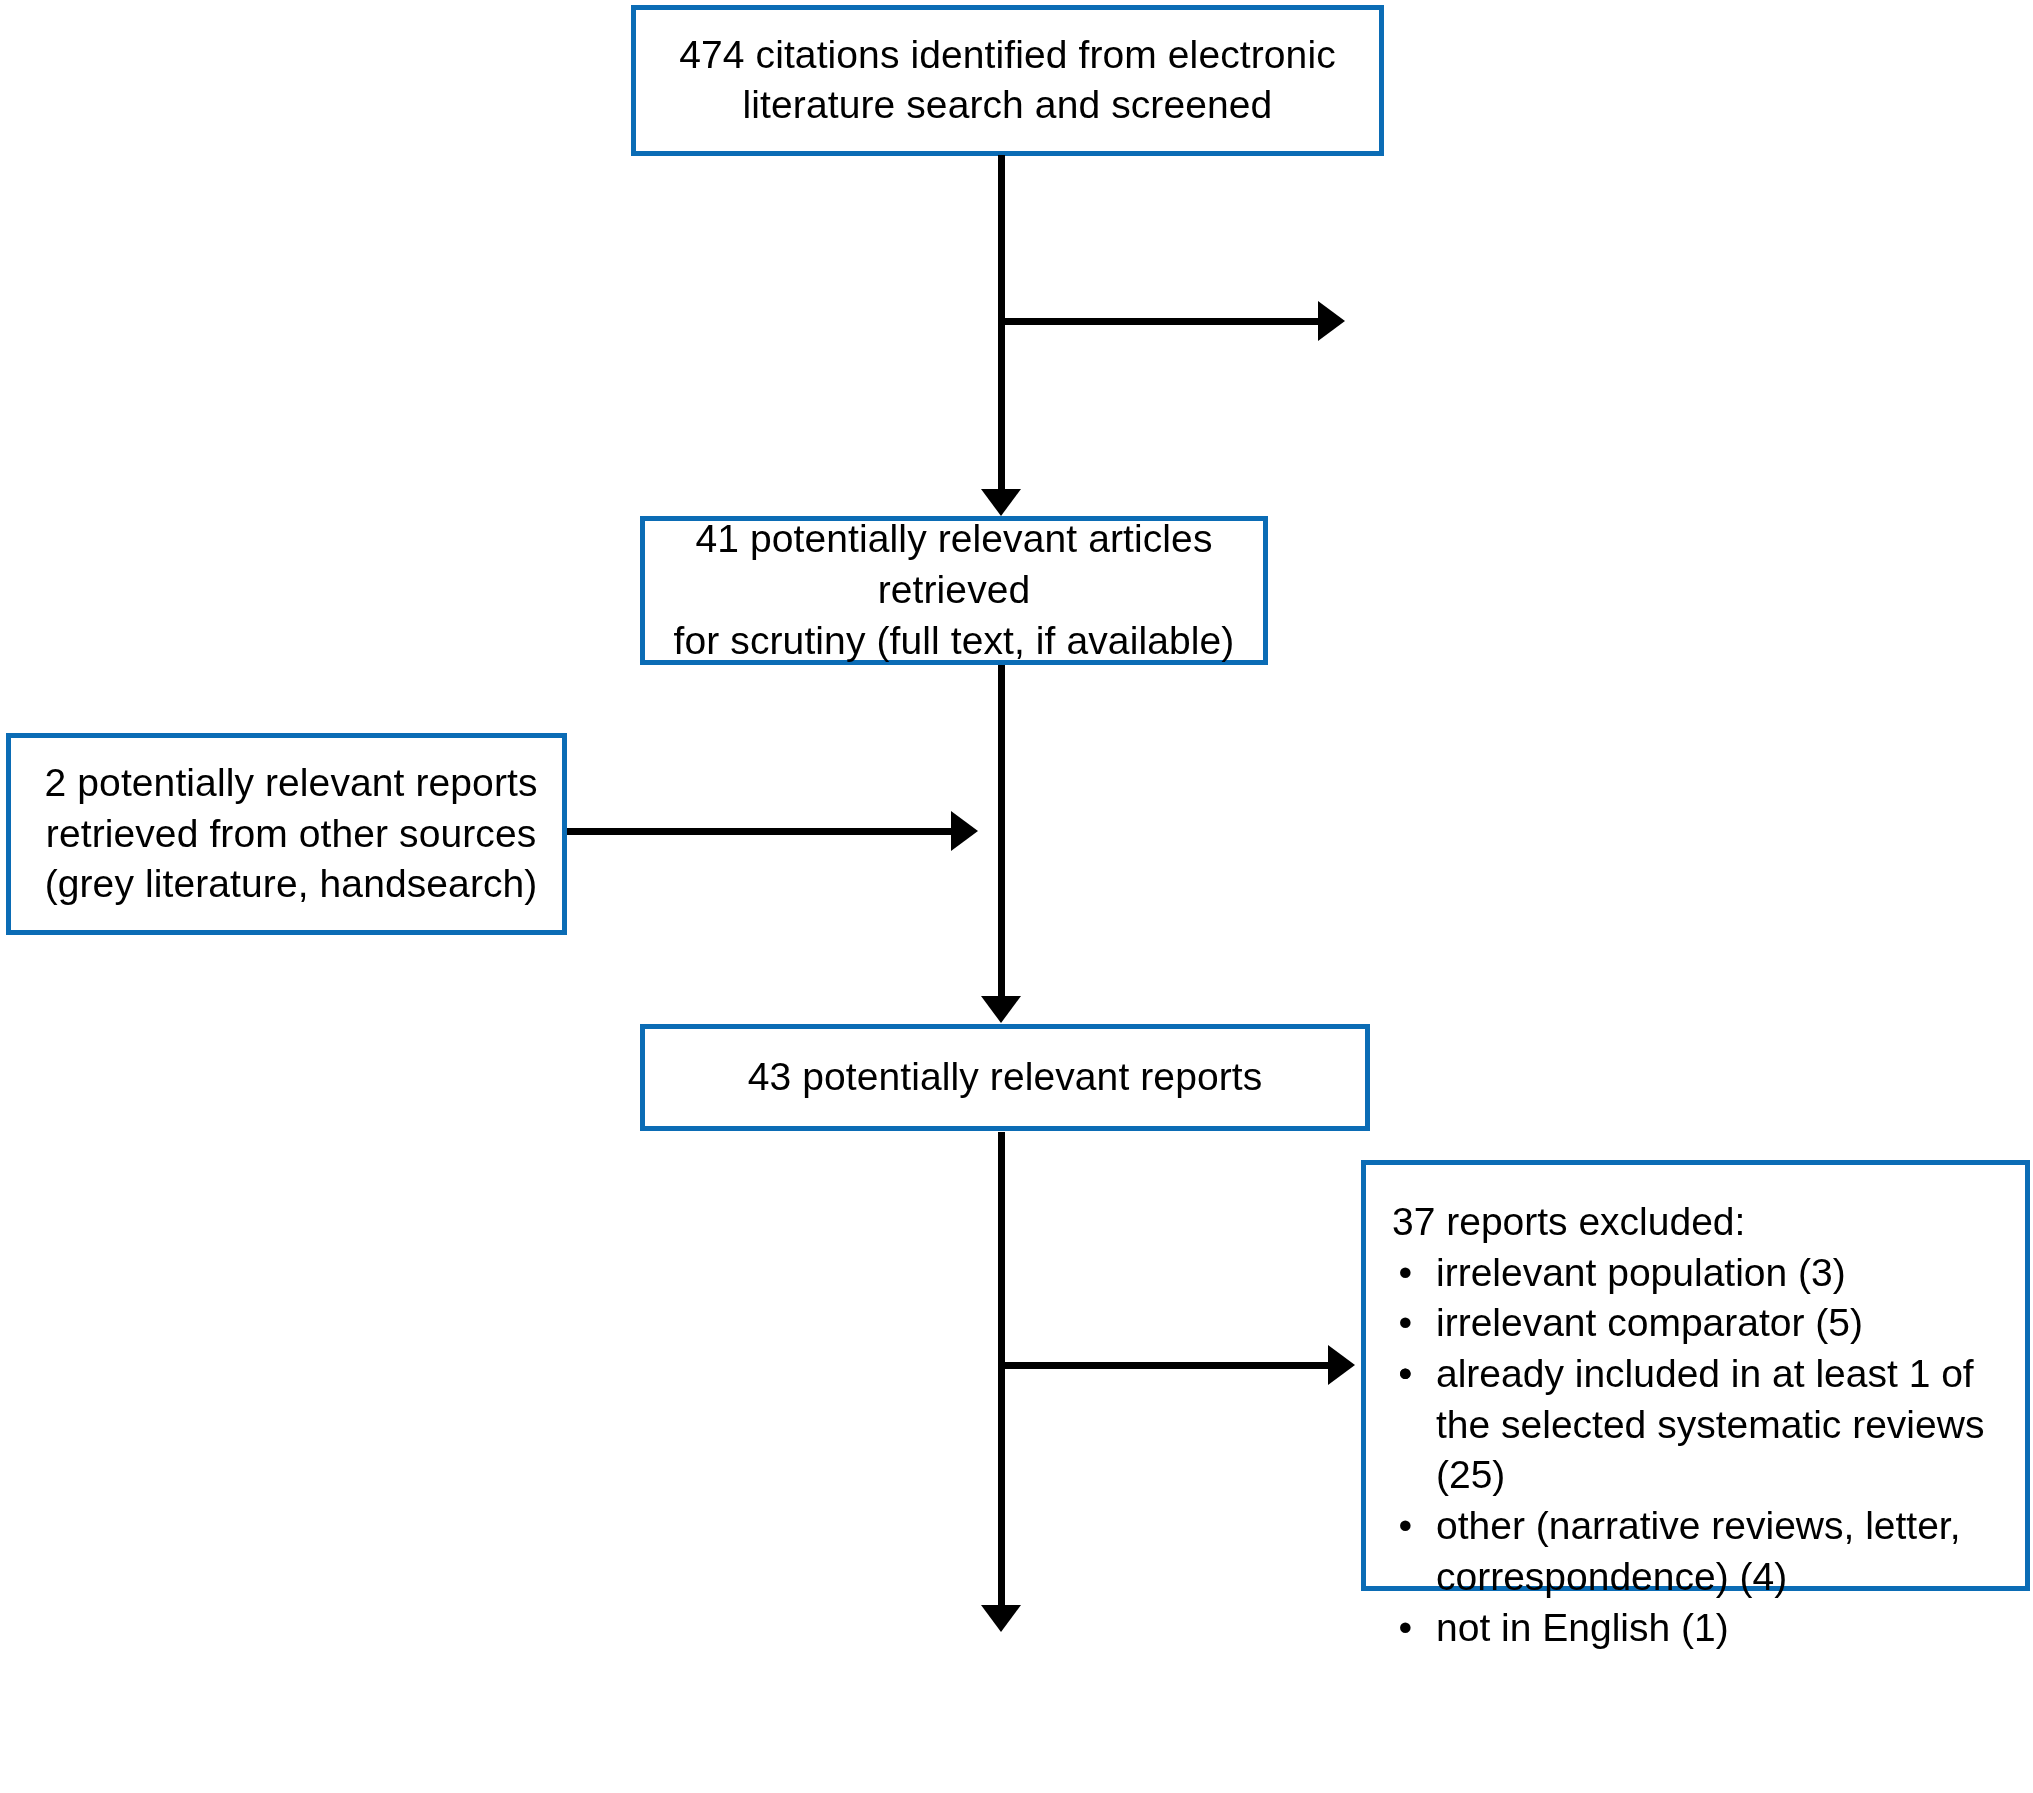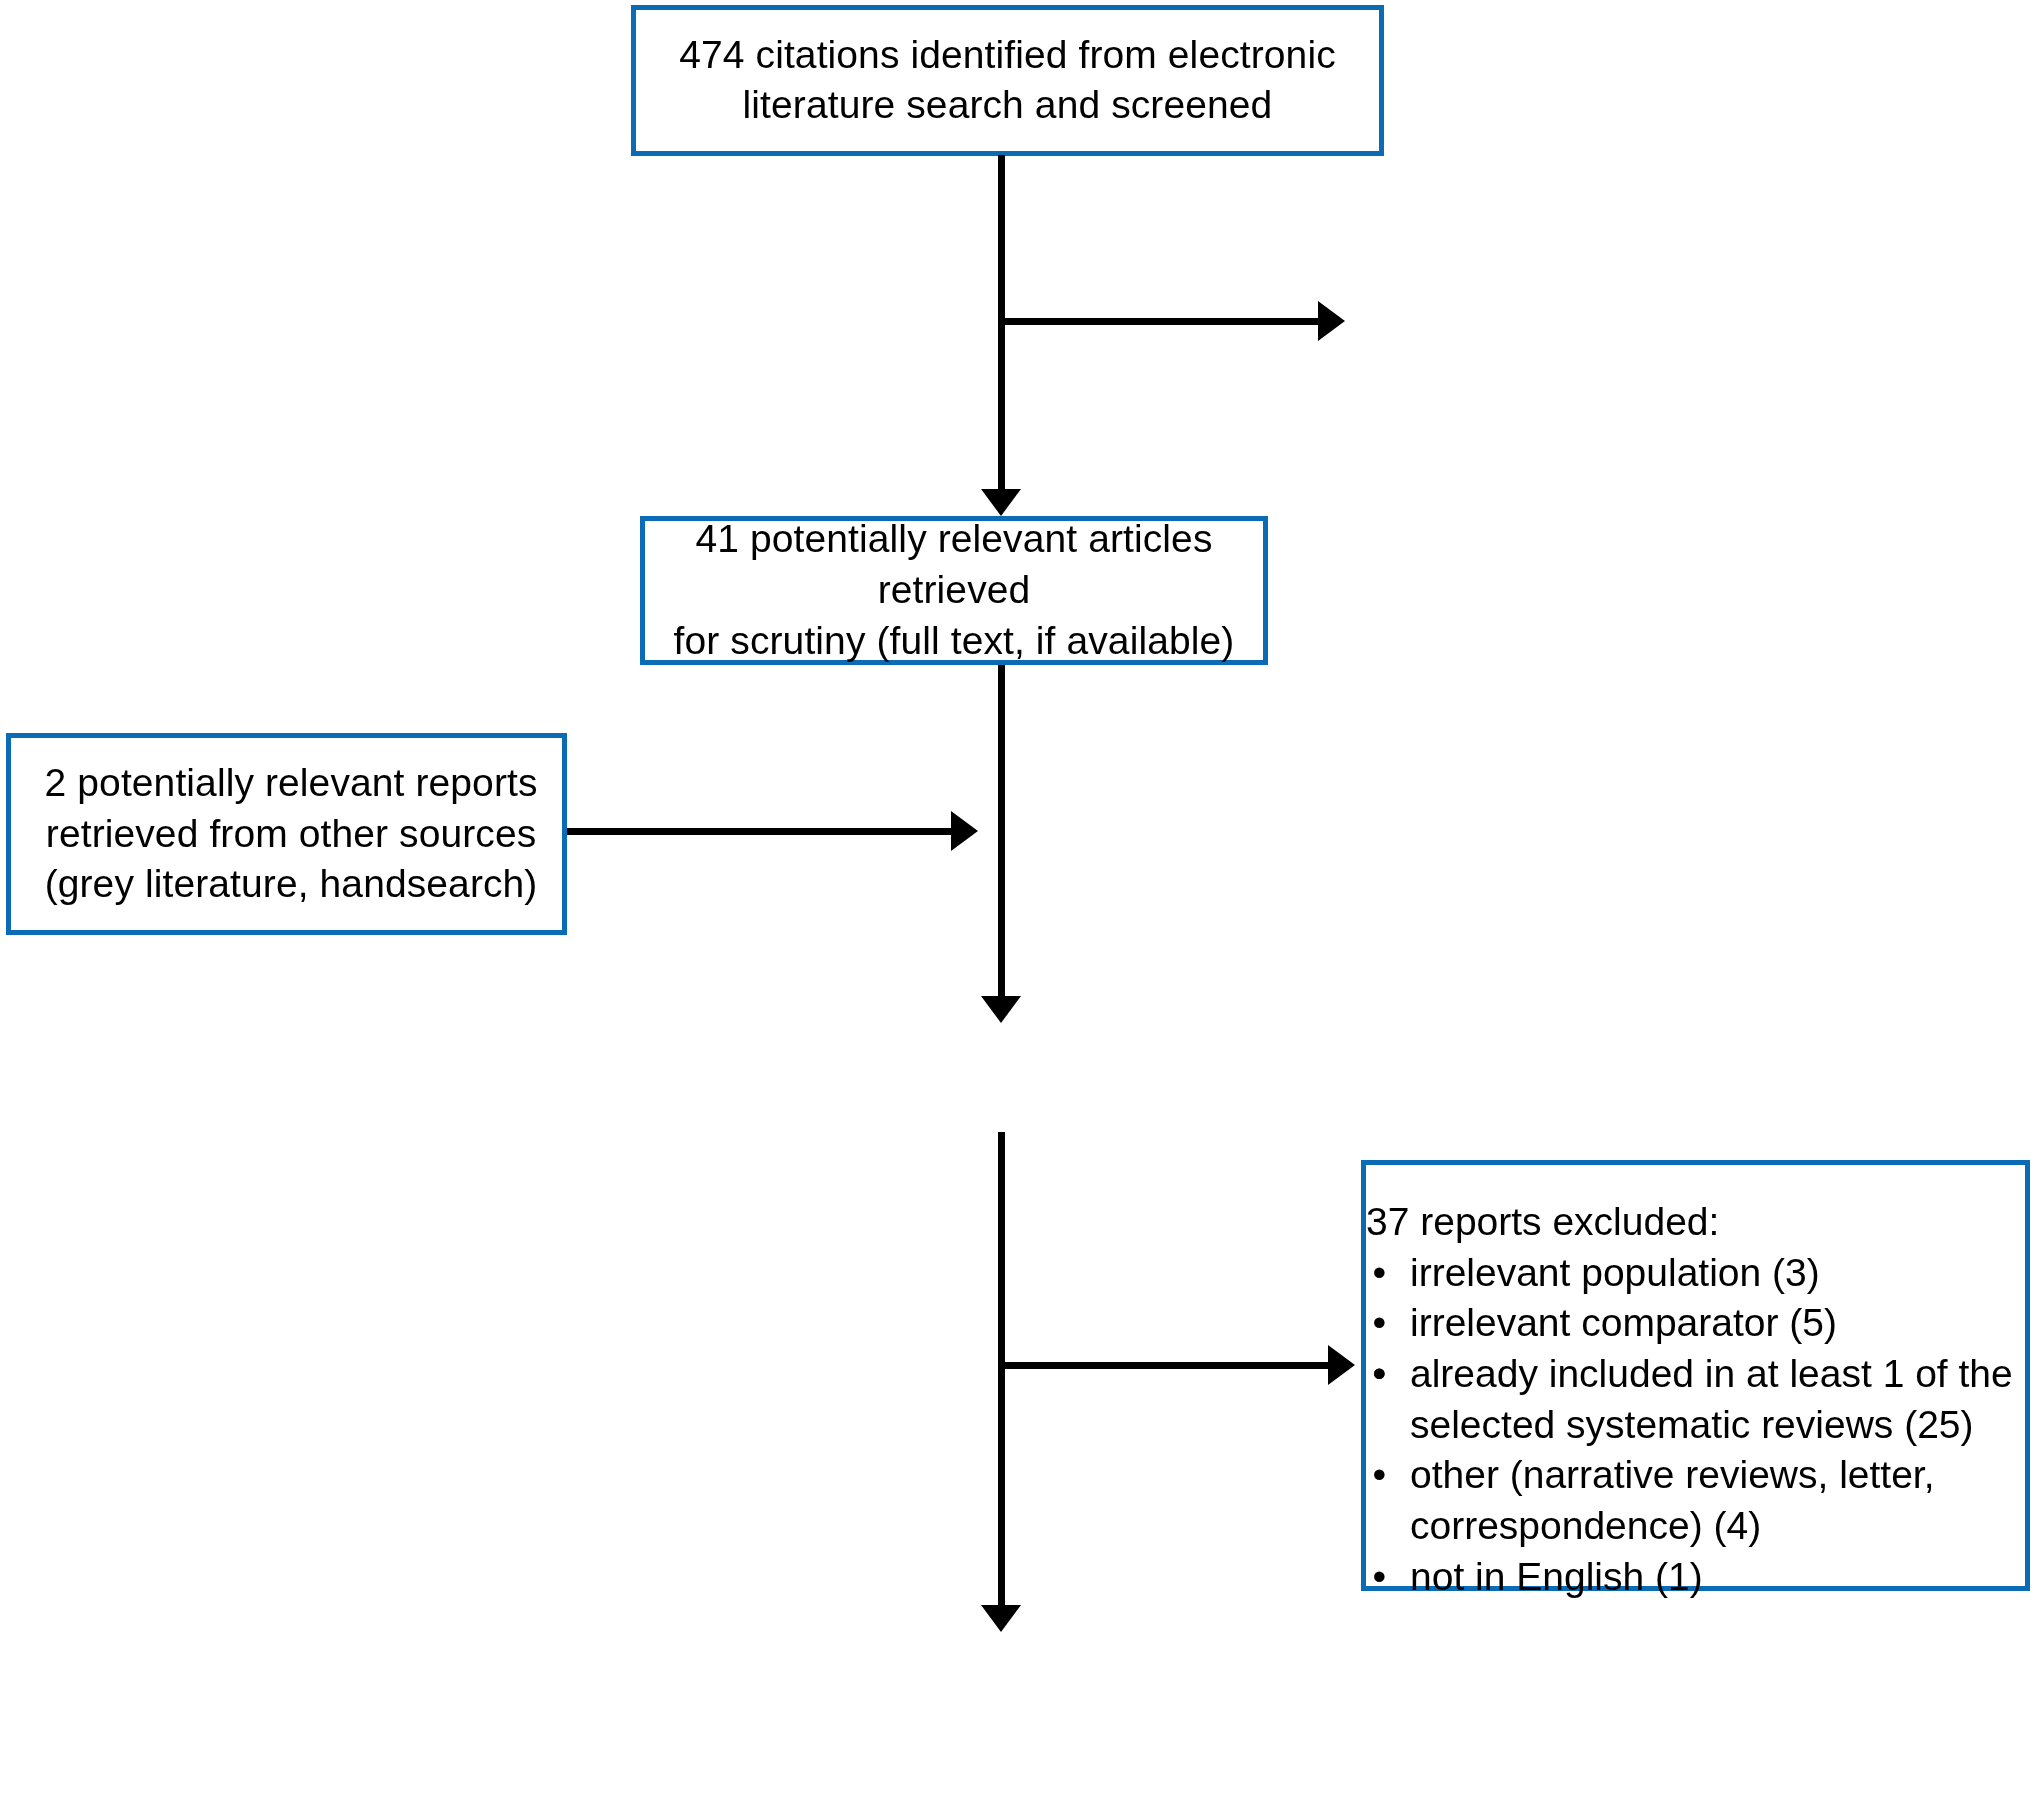--- a/index.html
+++ b/index.html
@@ -48,20 +48,21 @@
   }
 
   
   .node.list-node {
     align-items: flex-start;
     justify-content: flex-start;
     padding: 32px 0 0 0;
   }
   .excl-wrap {
     width: 100%;
+    padding-left: 26px;
     box-sizing: border-box;
   }
   .excl-heading {
     font-size: 39px;
     line-height: 1.30;
     text-align: left;
   }
   .excl-list {
     list-style: none;
     margin: 0;
@@ -139,20 +140,23 @@
 
   <div class="node align-left" style="left: 5.6px; top: 733px; width: 561px; height: 202px; border-color: rgb(11, 108, 181);">
     <div class="node-text">2 potentially relevant reports
 retrieved from other sources
 (grey literature, handsearch)</div>
   </div>
 
   <div class="hline" style="left: 567px; top: 828px; width: 390px; background: rgb(0, 0, 0);"></div>
   <div class="arrow-right" style="left: 951px; top: 811px; border-left-color: rgb(0, 0, 0);"></div>
 
+  <div class="node" style="left: 640px; top: 1024px; width: 730px; height: 107px; border-color: rgb(11, 108, 181);">
+    <div class="node-text">43 potentially relevant reports</div>
+  </div>
 
   <div class="vline" style="left: 998px; top: 1132px; width: 6.6px; height: 476px; background: rgb(0, 0, 0);"></div>
   <div class="arrow-down" style="left: 981px; top: 1605px; border-top-color: rgb(0, 0, 0);"></div>
 
   <div class="hline" style="left: 998px; top: 1362px; width: 334px; background: rgb(0, 0, 0);"></div>
   <div class="arrow-right" style="left: 1328px; top: 1345px; border-left-color: rgb(0, 0, 0);"></div>
 
   <div class="node list-node" style="left: 1361px; top: 1160px; width: 669px; height: 431px; border-color: rgb(11, 108, 181);">
     <div class="excl-wrap">
       <div class="excl-heading">37 reports excluded:</div>

